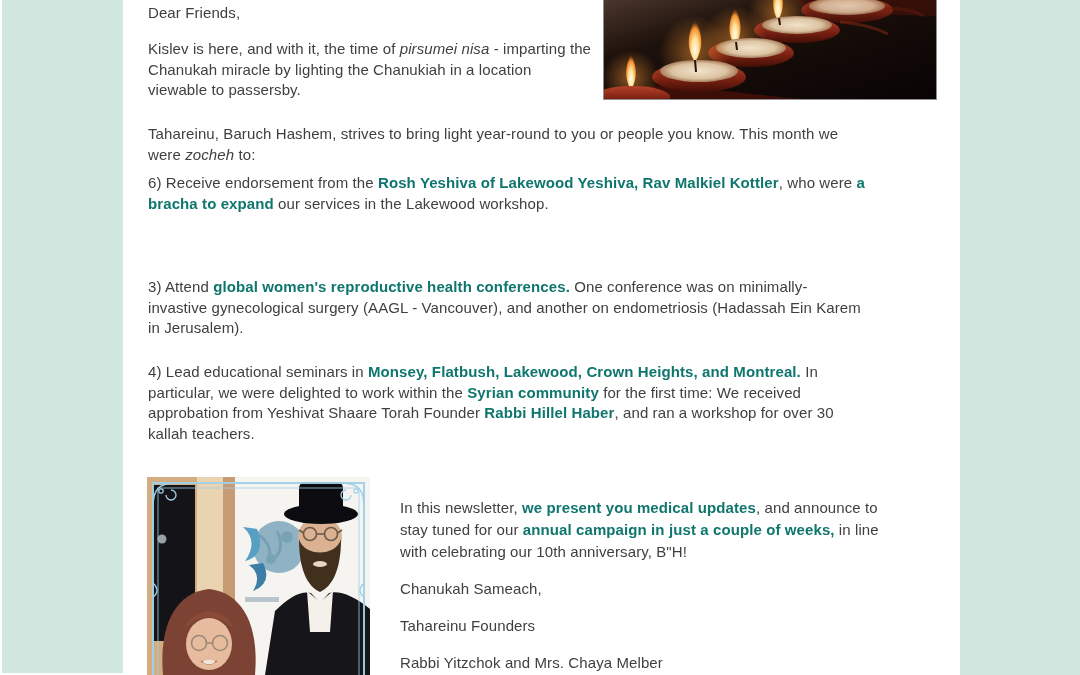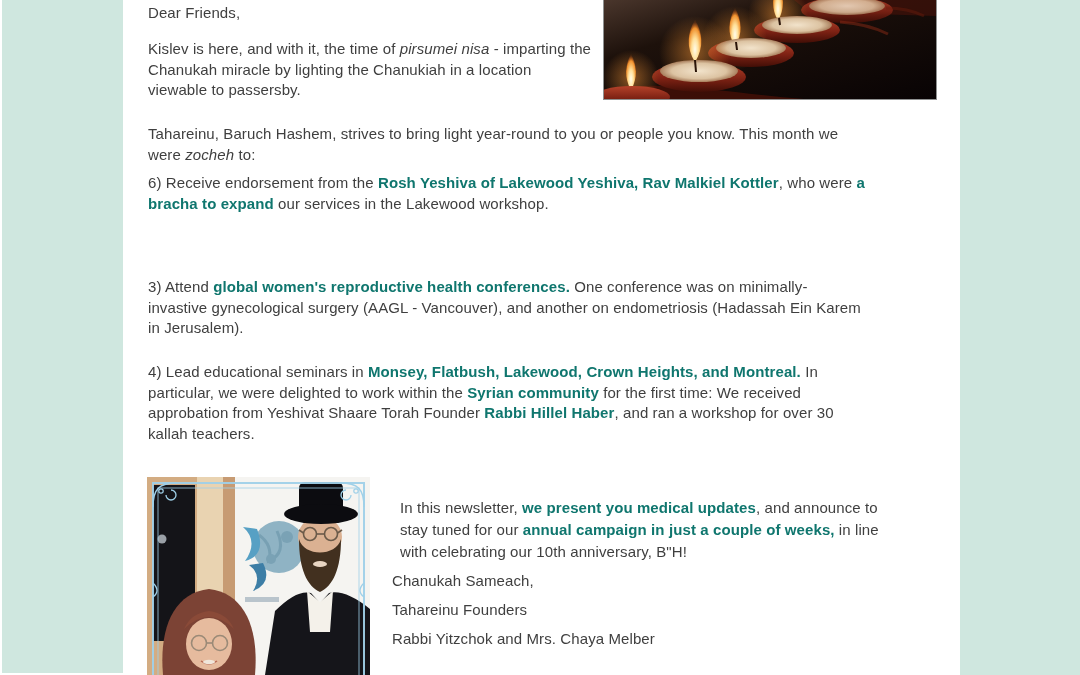--- a/index.html
+++ b/index.html
@@ -30,21 +30,21 @@
   .txt i { font-style: italic; }
   .greeting   { left: 25px; top: 3px; }
   .p-intro    { left: 25px; top: 39px;  width: 445px; }
   .p-overview { left: 25px; top: 124px; width: 725px; }
   .p-item1    { left: 25px; top: 173px; width: 718px; }
   .p-item2    { left: 25px; top: 231px; width: 770px; }
   .p-item3    { left: 25px; top: 277px; width: 718px; }
   .p-item4    { left: 25px; top: 362px; width: 718px; }
   .p-closing  { left: 277px; top: 473px; width: 505px; line-height: 21.8px; margin-top: 24px; }
   .signature  { left: 261px; top: 562px; }
-  .signature p { margin: 8px; line-height: 21px; }
+  .signature p { margin: 16px; line-height: 21px; }
   .candles-photo {
     position: absolute; left: 480px; top: 0;
     width: 332px; height: 99px;
     border: 1px solid #8f9191; border-top: none;
     box-sizing: content-box;
   }
   .founders-photo {
     position: absolute; left: 24px; top: 477px;
     width: 223px; height: 198px; overflow: hidden;
   }

